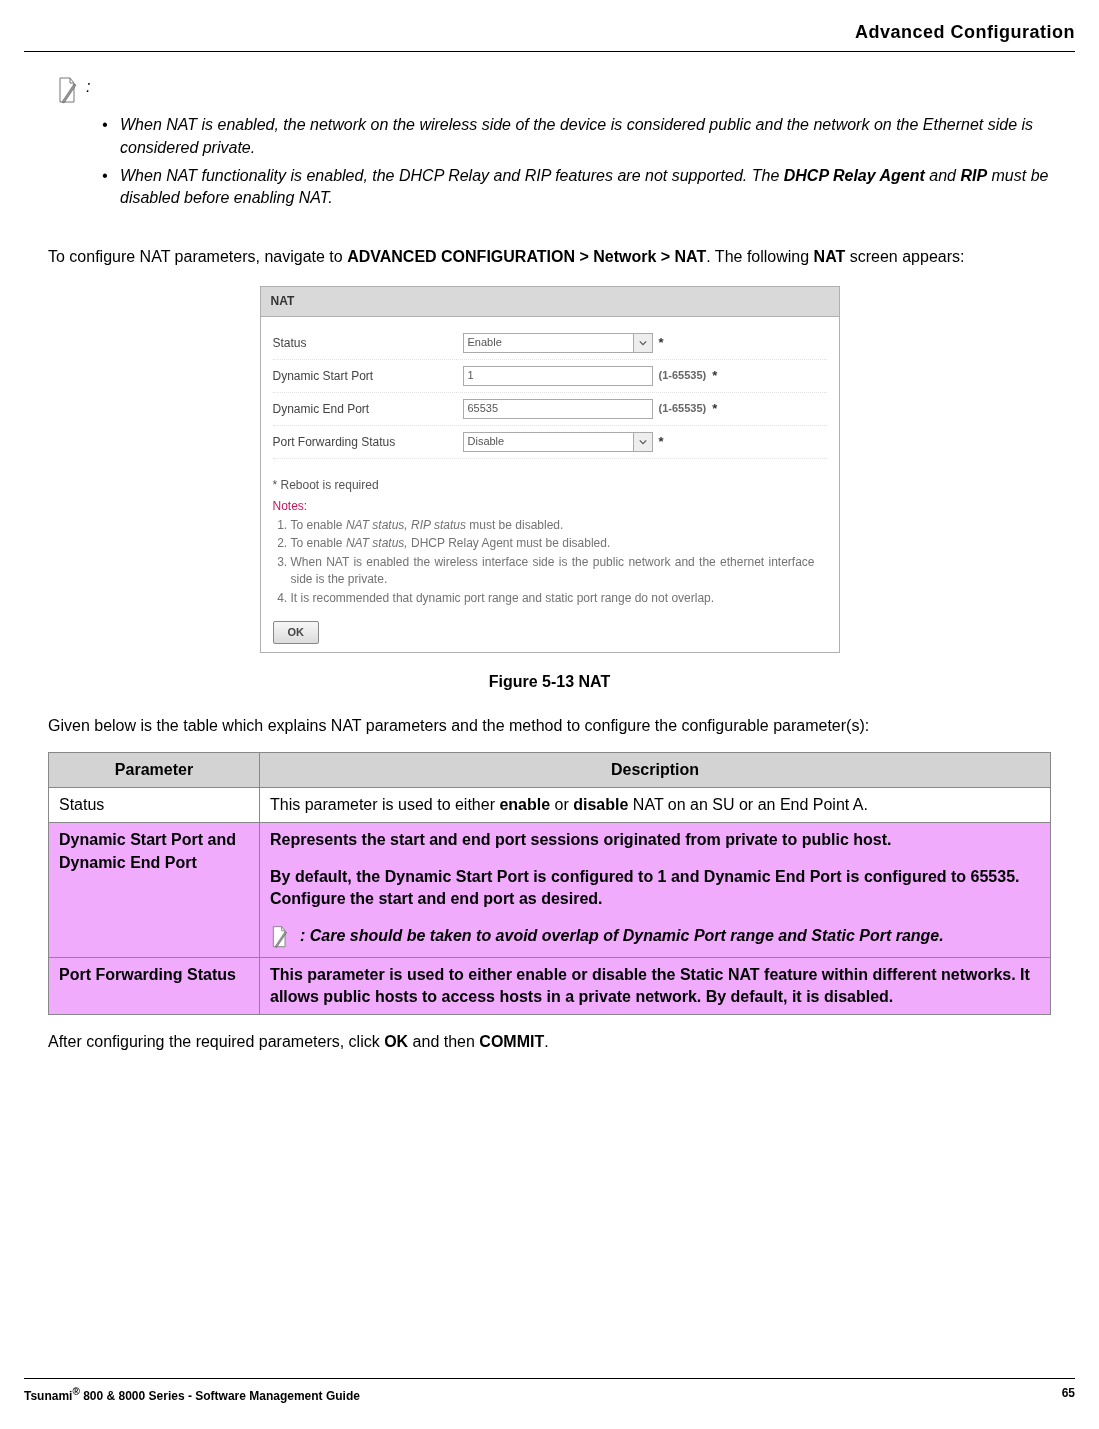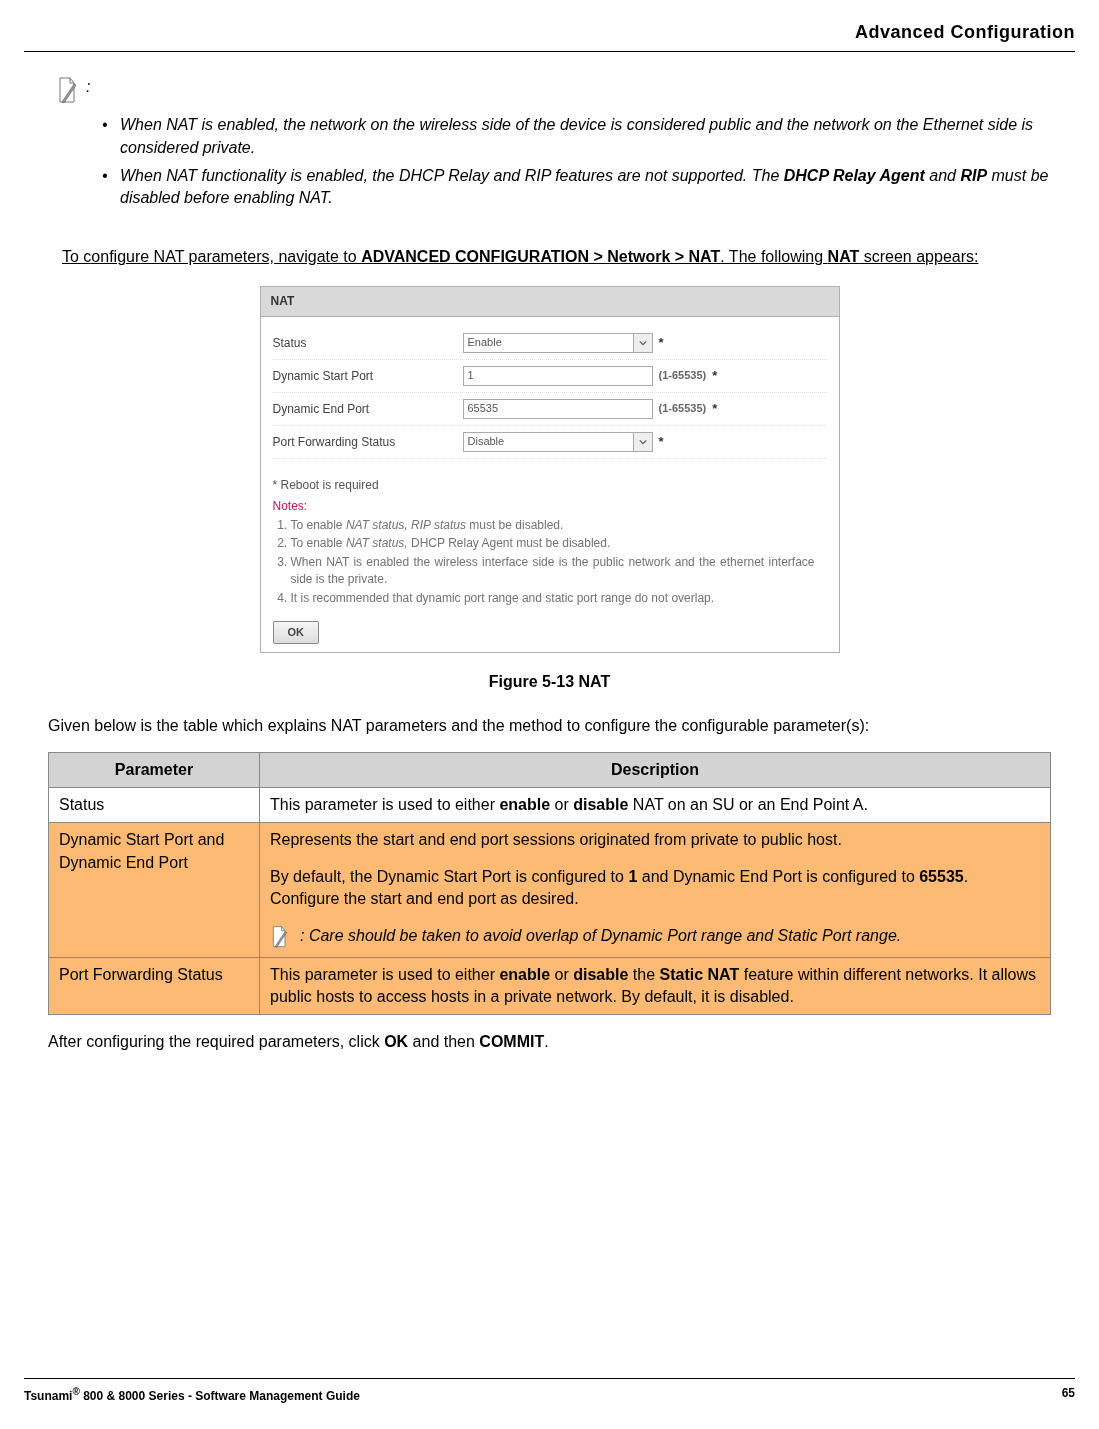--- a/index.html
+++ b/index.html
@@ -59,23 +59,22 @@
     font-style: italic;
     margin-bottom: 6px;
   }
   ul.bullets li::before {
     content: "•";
     position: absolute;
     left: 0;
     top: 0;
   }
   .body-text {
-    margin: 36px 24px 18px 38px;
+    margin: 36px 24px 18px 24px;
     text-align: justify;
-    text-decoration: underline;
   }
   .screenshot-panel {
     width: 578px;
     margin: 0 auto;
     border: 1px solid #b0b0b0;
     background: #fff;
     font-family: Tahoma, Verdana, Arial, sans-serif;
     font-size: 12px;
     color: #444;
   }
@@ -191,21 +190,21 @@
     padding: 6px 10px;
     vertical-align: top;
     text-align: left;
   }
   table.param-table th {
     background: #d3d3d3;
     font-weight: 700;
     text-align: center;
   }
   table.param-table th:first-child { width: 190px; }
-  .row-shade { background: #fdba74; }
+  .row-shade { background: #f0abfc; font-weight: bold; }
   .cell-note {
     display: flex;
     gap: 10px;
     align-items: flex-start;
     margin-top: 14px;
     font-style: italic;
   }
   .cell-note .note-icon { width: 20px; height: 26px; }
   .footer {
     position: absolute;

